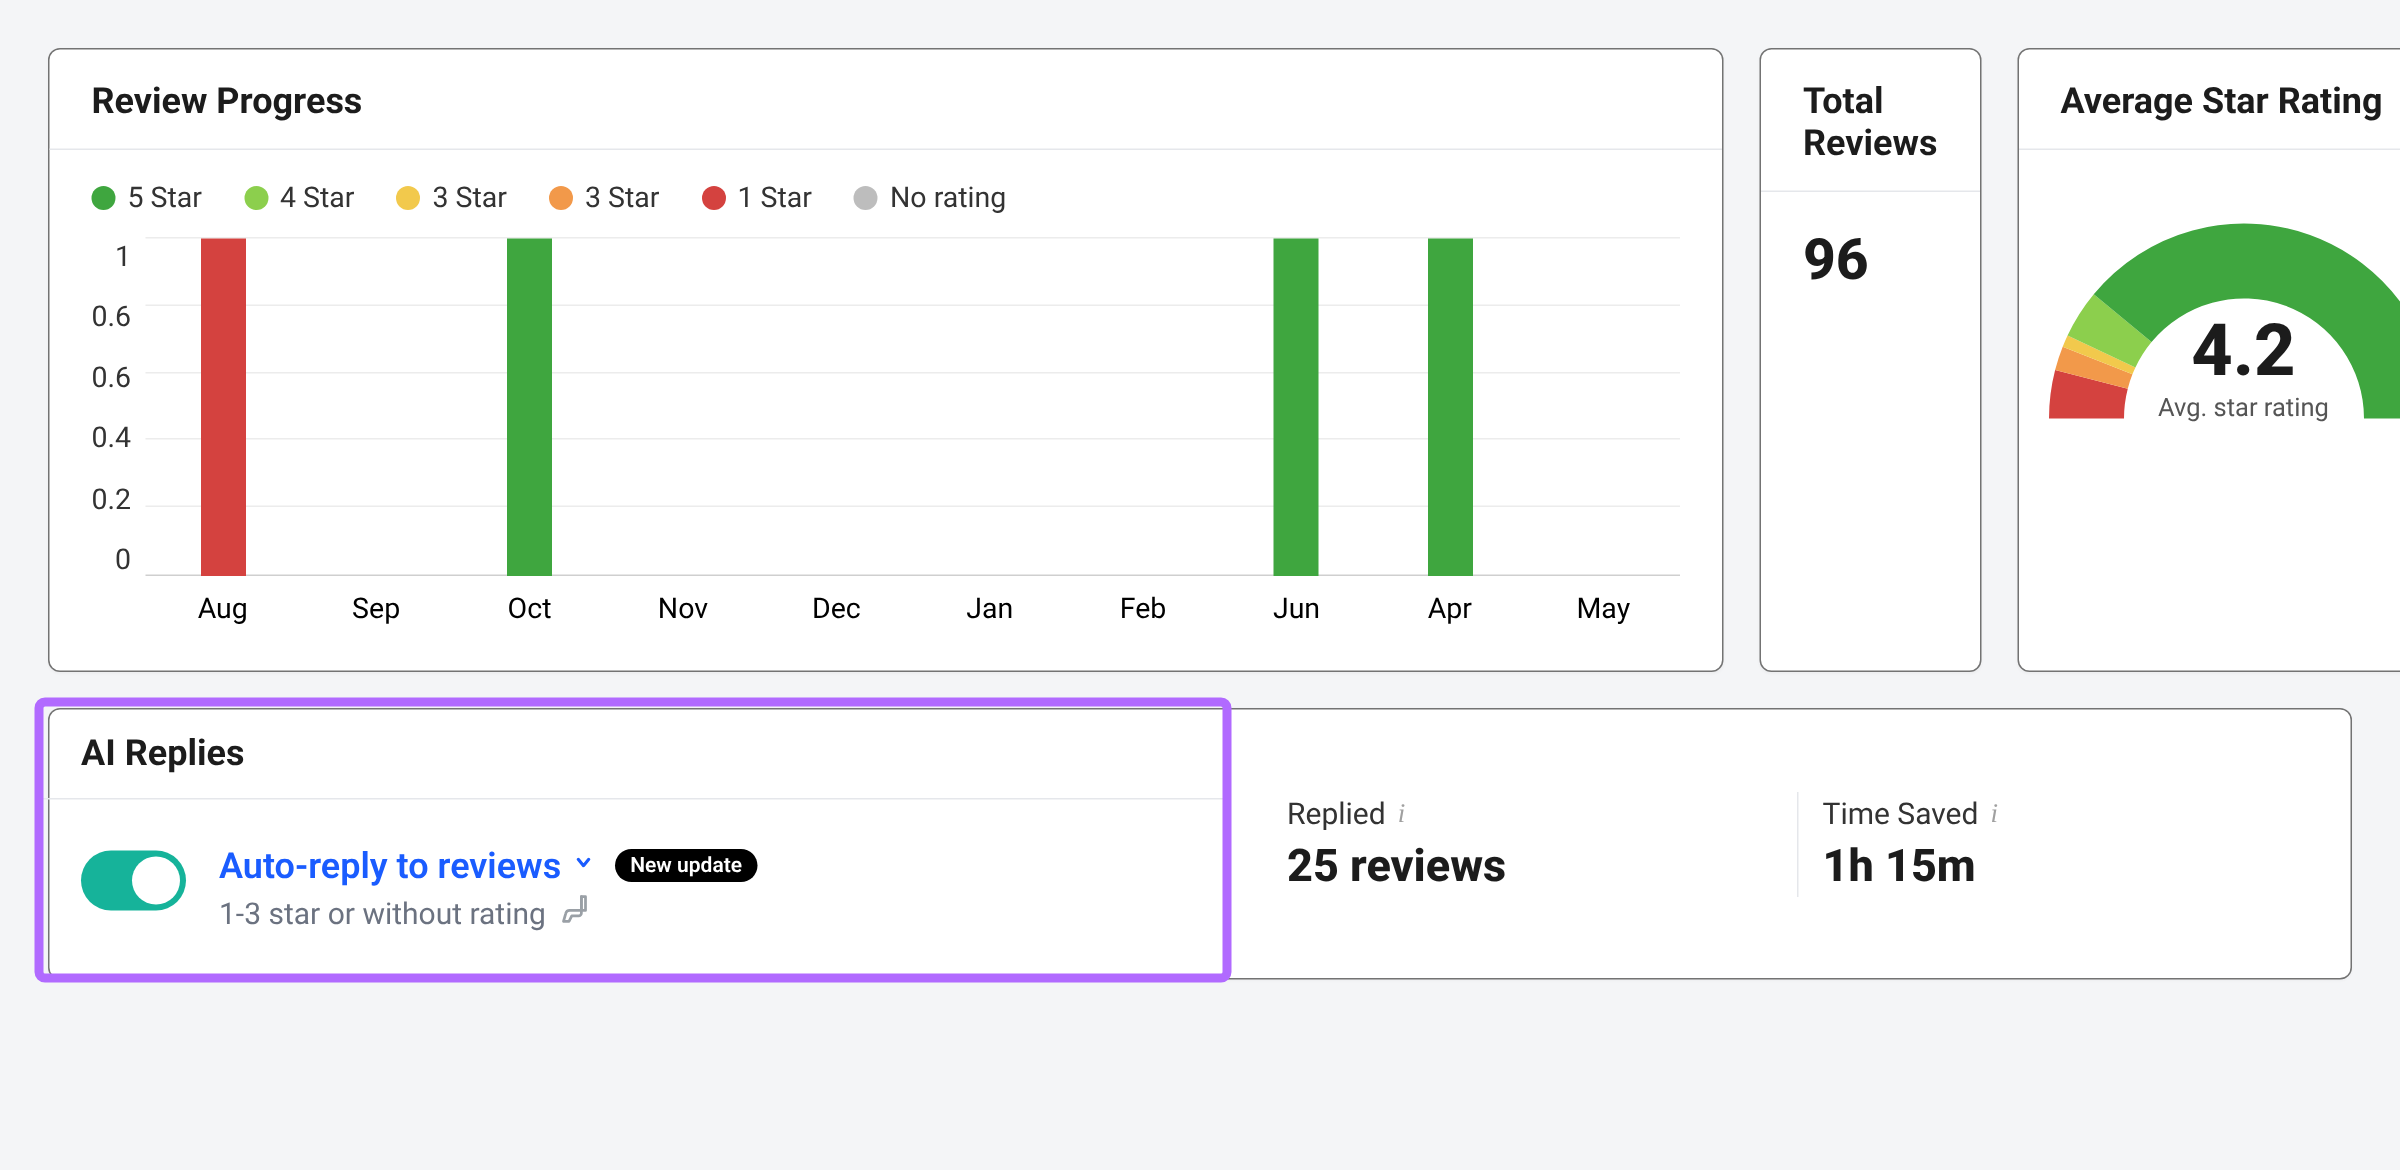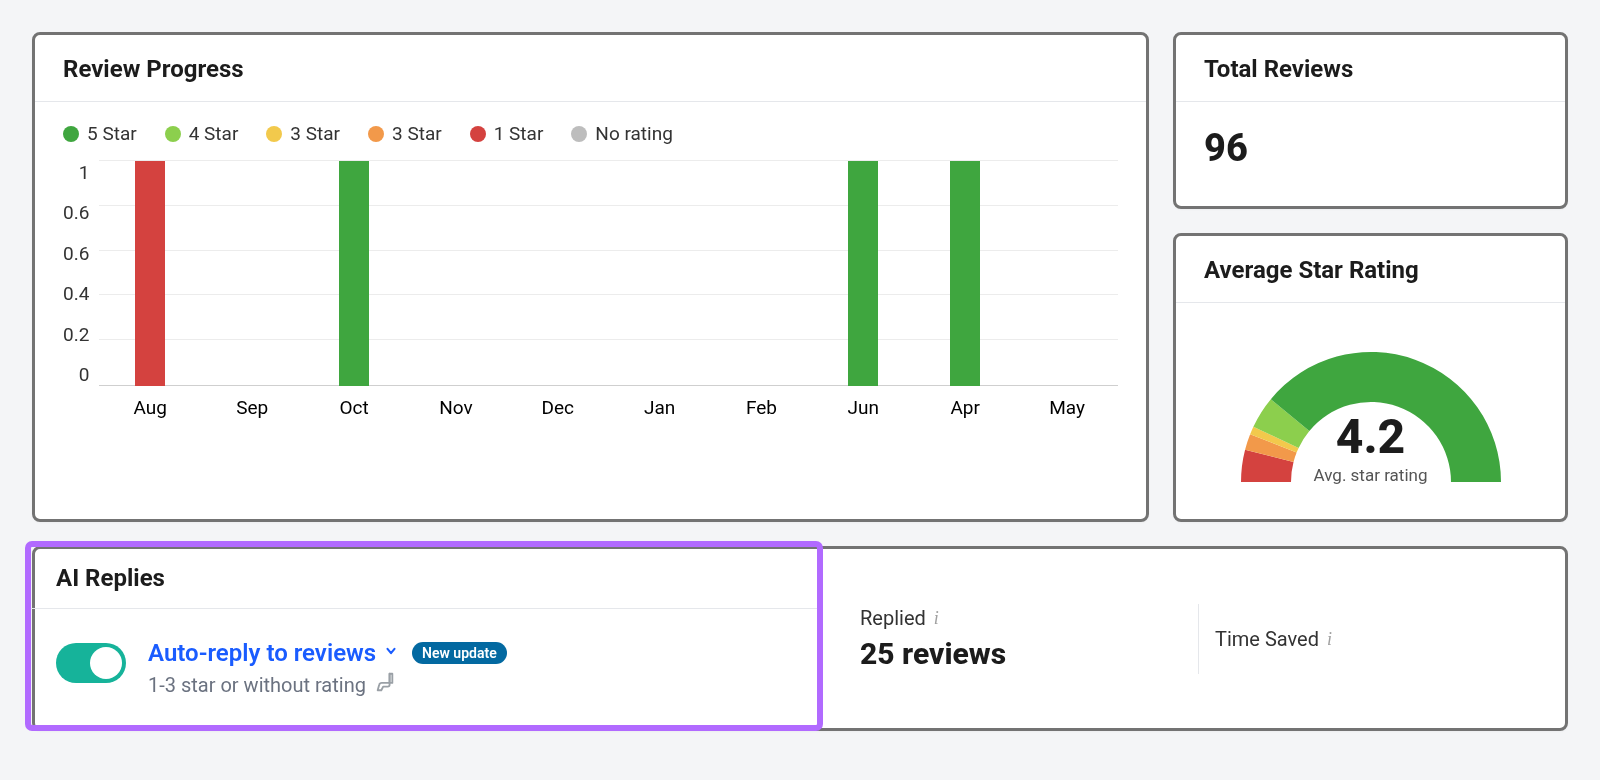--- a/index.html
+++ b/index.html
@@ -12,21 +12,21 @@
     height: 780px;
   }
   .grid {
     display: grid;
     grid-template-columns: 1fr 395px;
     grid-template-rows: auto auto;
     gap: 24px;
   }
   .card {
     background: #fff;
-    border: 3px solid #737373;
+    border: 1px solid #737373;
     border-radius: 8px;
     box-shadow: 0 1px 2px rgba(0,0,0,0.03);
   }
   .card-header {
     padding: 20px 28px 18px 28px;
     border-bottom: 1px solid #e5e7eb;
   }
   .card-title {
     font-size: 24px;
     font-weight: 700;
@@ -161,21 +161,21 @@
     font-size: 24px;
     font-weight: 600;
     text-decoration: none;
   }
   .chevron-down {
     display: inline-block;
     color: #1a5cff;
     width: 14px;
   }
   .badge {
-    background: #0369a1;
+    background: #000000;
     color: #fff;
     font-size: 14px;
     font-weight: 600;
     padding: 3px 10px;
     border-radius: 20px;
     margin-left: 6px;
   }
   .ai-sub {
     color: #6b7280;
     font-size: 20px;
@@ -204,21 +204,21 @@
     font-weight: 800;
     margin-top: 6px;
   }
   .info-i {
     font-style: italic;
     font-family: Georgia, serif;
     color: #a0a0a0;
     font-size: 18px;
     line-height: 1;
   }
-  .right-stack { display: flex; flex-direction: column; gap: 24px; }
+  .right-stack { display: flex; flex-direction: row; gap: 24px; }
 
   .ai-header-region {
     padding: 20px 28px 16px 28px;
   }
   .ai-wrap {
     width: 792px;
     margin-left: -7px;
     margin-top: -5px;
     padding-bottom: 6px;
   }
@@ -407,19 +407,20 @@
               <span class="info-i">i</span>
             </div>
             <div class="stat-value">25 reviews</div>
           </div>
           <div class="ai-divider" style="height:70px;"></div>
           <div class="stat">
             <div class="stat-label">
               <span>Time Saved</span>
               <span class="info-i">i</span>
             </div>
+            <div class="stat-value">1h 15m</div>
           </div>
         </div>
       </div>
     </div>
   </div>
 
 </div>
 
 </body></html>

